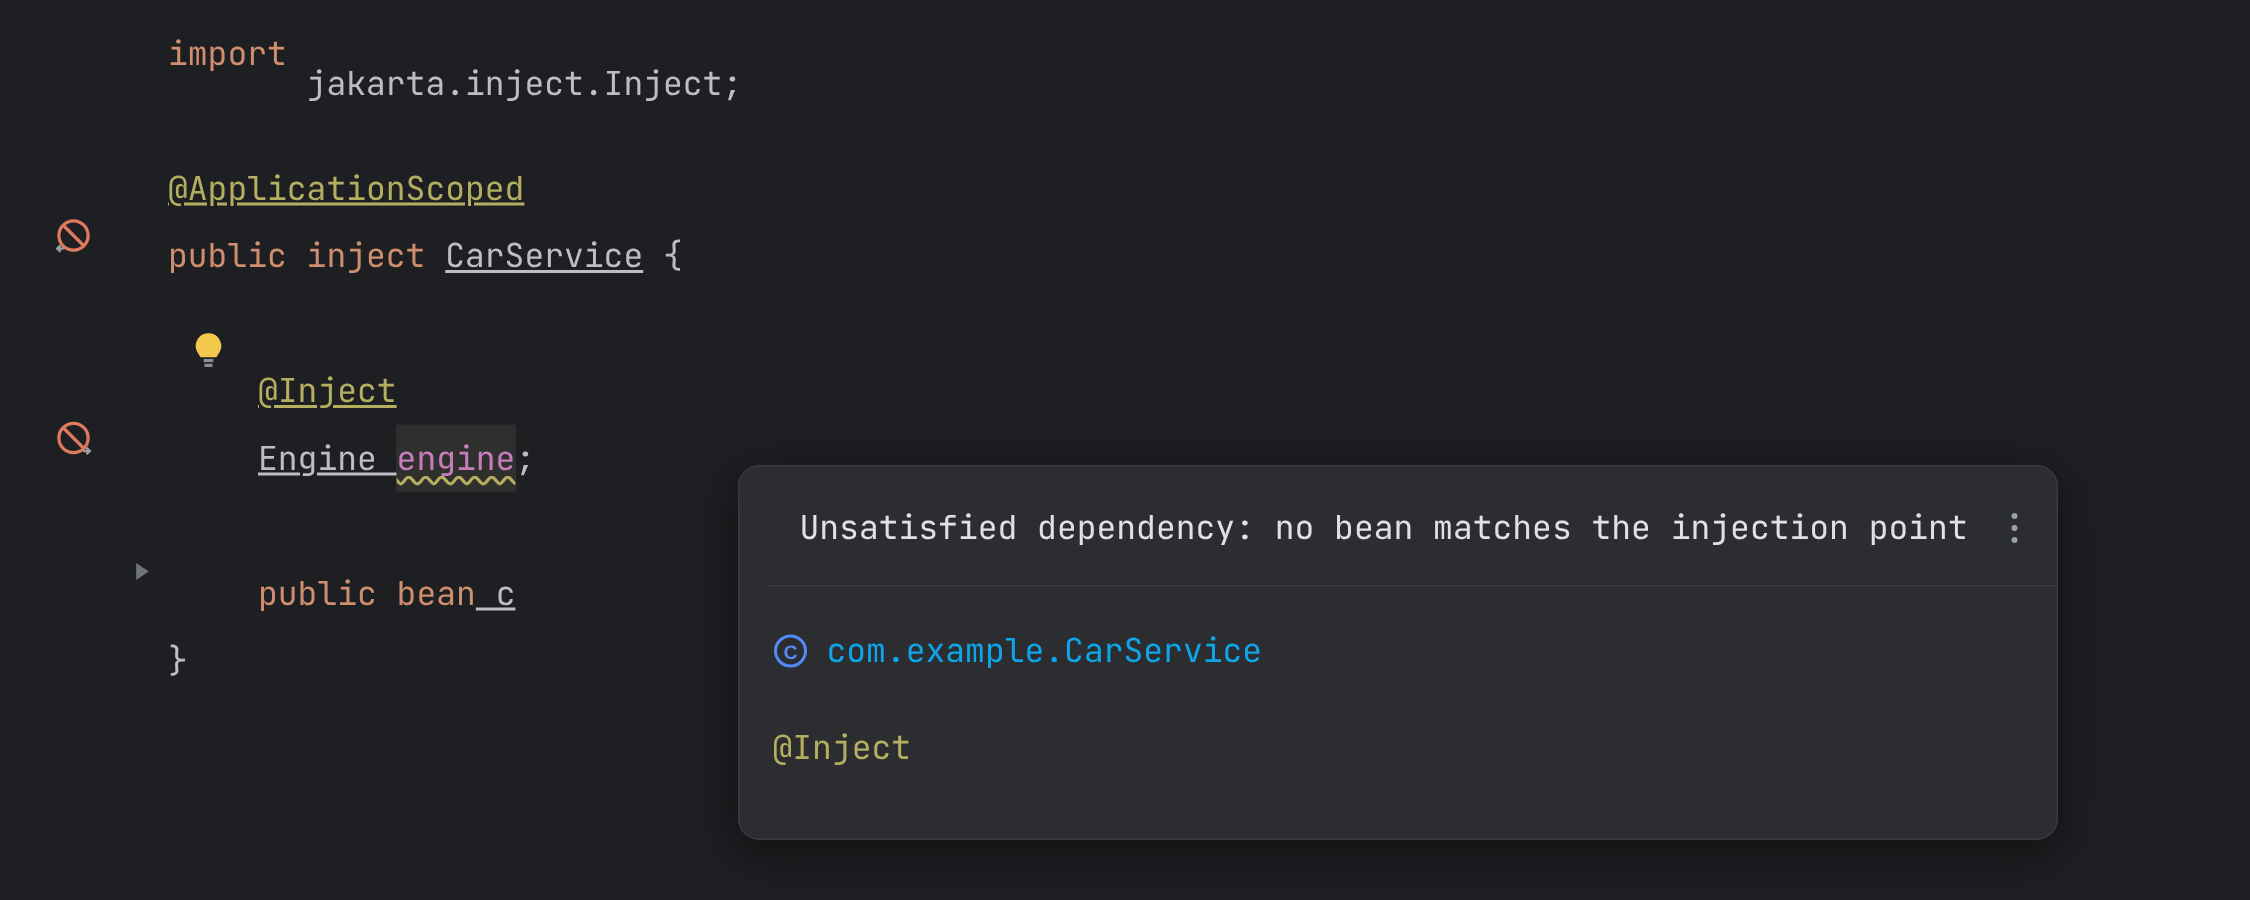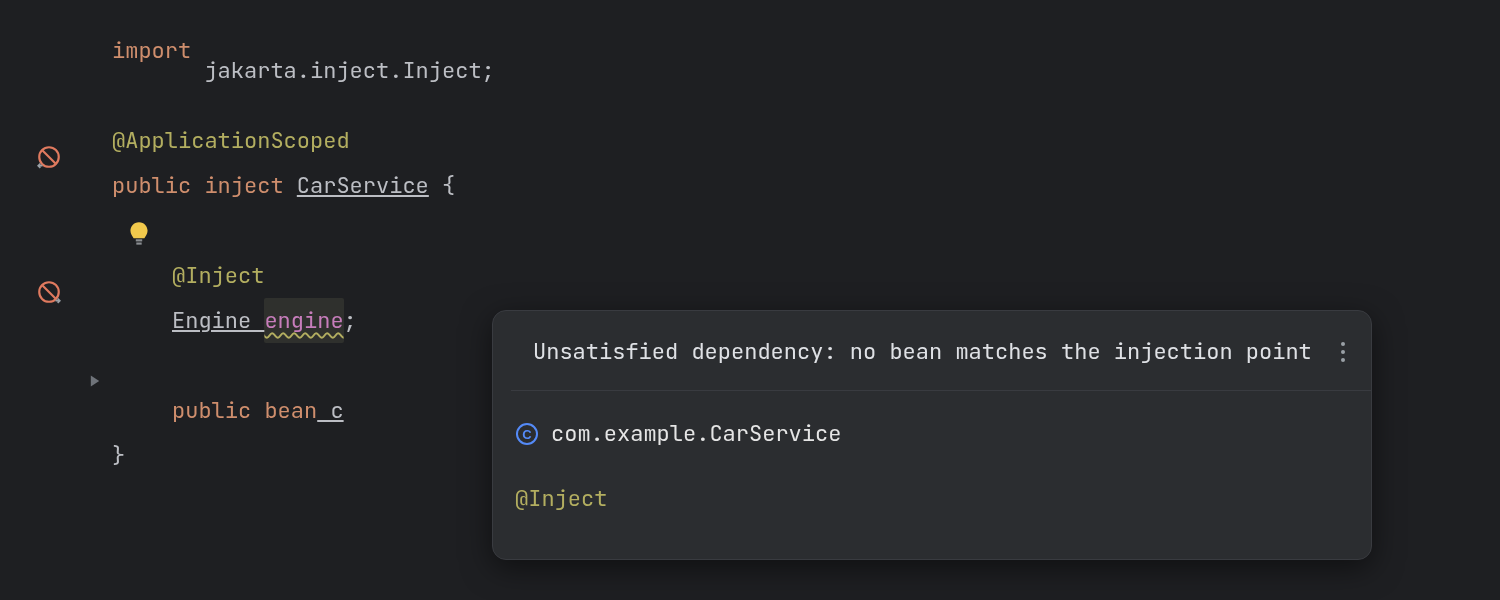--- a/index.html
+++ b/index.html
@@ -26,32 +26,32 @@
     position: absolute;
     left: 35px;
     width: 28px;
     height: 28px;
     display: flex;
     align-items: center;
     justify-content: center;
   }
   .code {
     flex: 1;
-    padding-top: 28px;
+    padding-top: 13px;
     position: relative;
     line-height: 45px;
   }
   .line {
     height: 45px;
     white-space: pre;
     display: flex;
     align-items: center;
   }
   .kw { color: #cf8e6d; }
-  .ann { color: #b3ae60; }
+  .ann { color: #b3ae60; text-decoration: underline; }
   .type { color: #bcbec4; text-decoration: underline; }
   .ident { color: #c77dbb; }
   .punc { color: #bcbec4; }
   .dim { color: #bcbec4; margin-top: 40px; }
   .indent { display: inline-block; width: 60px; }
 
   .wavy {
     text-decoration: underline wavy #b3ae60;
     text-decoration-thickness: 2px;
     text-underline-offset: 4px;
@@ -90,21 +90,21 @@
   }
   .popup-body {
     padding: 14px 22px 8px 22px;
   }
   .popup-row {
     display: flex;
     align-items: center;
     gap: 12px;
     padding: 6px 0;
   }
-  .class-link { color: #e5e5e5; }
+  .class-link { color: #0ea5e9; }
   .popup-footer {
     display: flex;
     justify-content: space-between;
     align-items: center;
     padding: 10px 22px 14px 22px;
   }
   .popup-ann { color: #b3ae60; }
   .popup-ident { color: #c77dbb; }
   .popup-dim { color: #bcbec4; }
 

